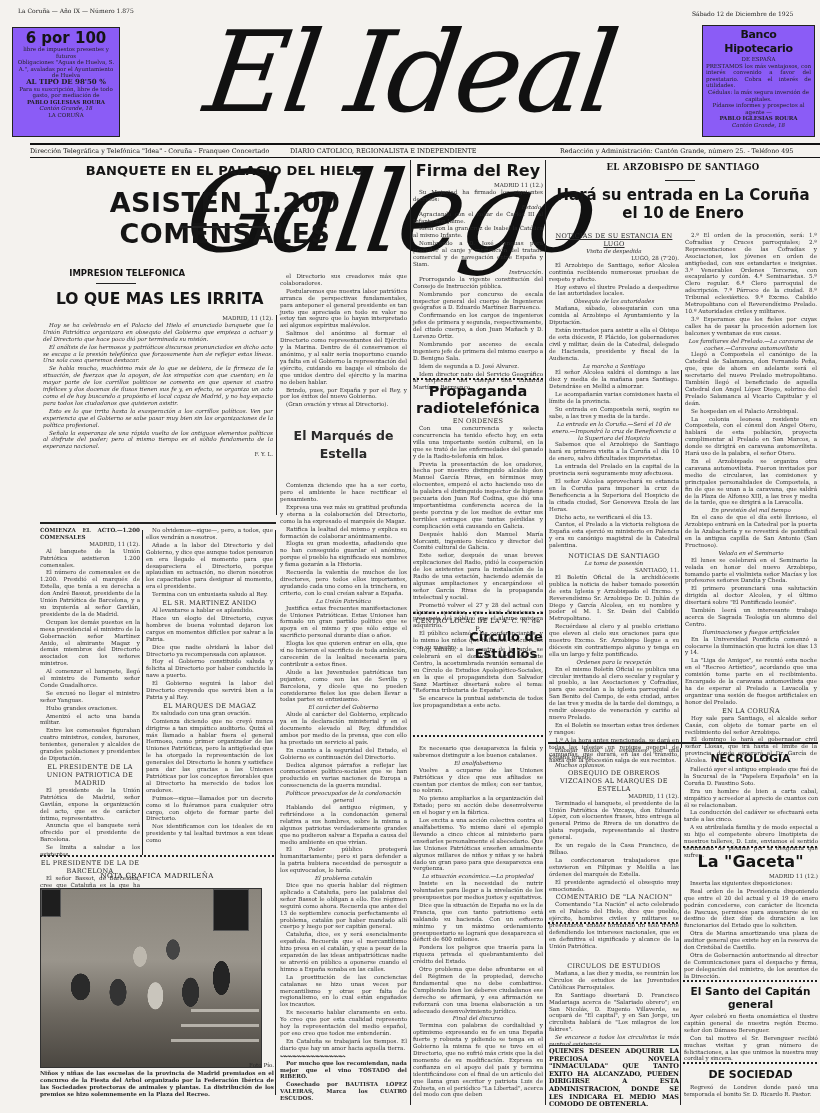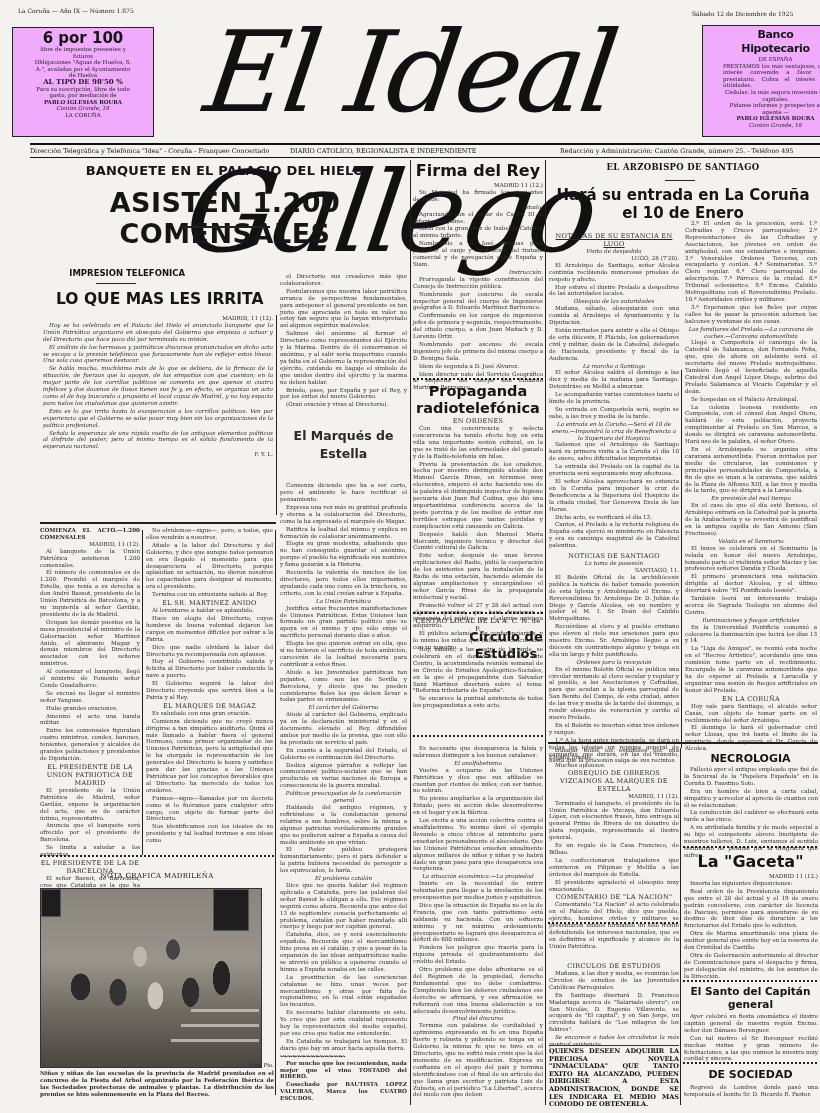--- a/index.html
+++ b/index.html
@@ -22,21 +22,21 @@
     .bold { font-weight: bold; }
     .ital { font-style: italic; }
 
     
     .mast-title {
       position: absolute; left: 135px; top: 2px; width: 550px; height: 140px;
       font-family: "DejaVu Serif", serif; font-style: italic;
       font-size: 112px; line-height: 140px; letter-spacing: -4px;
       text-align: center; color: #111; transform: skewX(-8deg);
     }
-    .ear-box { position: absolute; border: 1.5px solid #222; padding: 2px 20px; background: #f0abfc; }
+    .ear-box { position: absolute; border: 1.5px solid #222; padding: 2px 3px; background: #8b5cf6; }
     .ear-small { font-size: 5.5px; line-height: 6.6px; text-align: center; color: #222; }
     .topline { font-size: 6px; line-height: 8px; color: #222; }
     .strip { position: absolute; left: 30px; top: 143px; width: 790px; height: 12px;
       border-top: 2px solid #111; border-bottom: 1px solid #111;
       font-size: 6.4px; line-height: 12px; color: #111; }
     .strip span { position: absolute; top: 0; white-space: nowrap; }
 
     
     .kicker { font-family: "DejaVu Sans", sans-serif; font-weight: bold; font-size: 13px; letter-spacing: 0.2px; }
     .h-big { font-family: "DejaVu Sans", sans-serif; font-weight: bold; font-size: 27px; letter-spacing: 0.5px; }
@@ -289,21 +289,21 @@
     <div class="center ital">La toma de posesión</div>
     <div style="text-align:right;">SANTIAGO, 11.</div>
     <p>El Boletín Oficial de la archidiócesis publica la noticia de haber tomado posesión de esta Iglesia y Arzobispado el Excmo. y Reverendísimo Sr. Arzobispo Dr. D. Julián de Diego y García Alcolea, en su nombre y poder el M. I. Sr. Deán del Cabildo Metropolitano.</p>
     <p>Recuérdase al clero y al pueblo cristiano que eleven al cielo sus oraciones para que nuestro Excmo. Sr. Arzobispo llegue a su diócesis sin contratiempo alguno y tenga en ella un largo y feliz pontificado.</p>
     <div class="center ital">Ordenes para la recepción</div>
     <p>En el mismo Boletín Oficial se publica una circular invitando al clero secular y regular y al pueblo, a las Asociaciones y Cofradías, para que acudan a la iglesia parroquial de San Benito del Campo, de esta ciudad, antes de las tres y media de la tarde del domingo, a rendir obsequio de veneración y cariño al nuevo Prelado.</p>
     <p>En el Boletín se insertan estas tres órdenes y rangos:</p>
     <p>1.º A la hora antes mencionada, se dará en todas las iglesias un repique general de campanas, que durará, en las del tránsito, hasta que la procesión salga de sus recintos.</p>
   </div>
 
-  <div class="abs tiny" style="left:685px;top:220px;width:132px;">
+  <div class="abs tiny" style="left:685px;top:232px;width:132px;">
     <p>2.º El orden de la procesión, será: 1.º Cofradías y Cruces parroquiales; 2.º Representaciones de las Cofradías y Asociaciones, los jóvenes en orden de antigüedad, con sus estandartes e insignias. 3.º Venerables Ordenes Terceras, con escapulario y cordón. 4.º Seminaristas. 5.º Clero regular. 6.º Clero parroquial de adscripción. 7.º Párroco de la ciudad. 8.º Tribunal eclesiástico. 9.º Excmo. Cabildo Metropolitano con el Reverendísimo Prelado. 10.º Autoridades civiles y militares.</p>
     <p>3.º Esperamos que los fieles por cuyas calles ha de pasar la procesión adornen los balcones y ventanas de sus casas.</p>
     <div class="center ital">Los familiares del Prelado.—La caravana de coches.—Caravana automovilista</div>
     <p>Llegó a Compostela el canónigo de la Catedral de Salamanca, don Fernando Peña, que, que de ahora en adelante será el secretario del nuevo Prelado metropolitano. También llegó el beneficiado de aquella Catedral don Angel López Diego, sobrino del Prelado Salamanca al Vicario Capitular y el deán.</p>
     <p>Se hospedan en el Palacio Arzobispal.</p>
     <p>La colonia leonesa residente en Compostela, con el cónsul don Angel Otero, hablará de esta población, proyecta cumplimentar al Prelado en San Marcos, a donde se dirigirá en caravana automovilista. Hará uso de la palabra, el señor Otero.</p>
     <p>En el Arzobispado se organiza otra caravana automovilista. Fueron invitados por medio de circulares, las comisiones y principales personalidades de Compostela, a fin de que se unan a la caravana, que saldrá de la Plaza de Alfonso XIII, a las tres y media de la tarde, que se dirigirá a la Lavacolla.</p>
     <div class="center ital">En previsión del mal tiempo</div>
     <p>En el caso de que el día esté lluvioso, el Arzobispo entrará en la Catedral por la puerta de la Azabachería y se revestirá de pontifical en la antigua capilla de San Antonio (San Fructuoso).</p>
     <div class="center ital">Velada en el Seminario</div>

